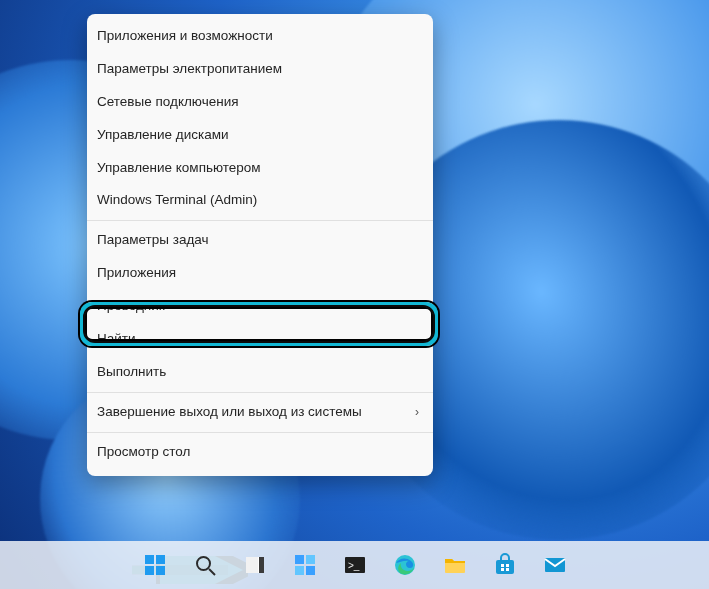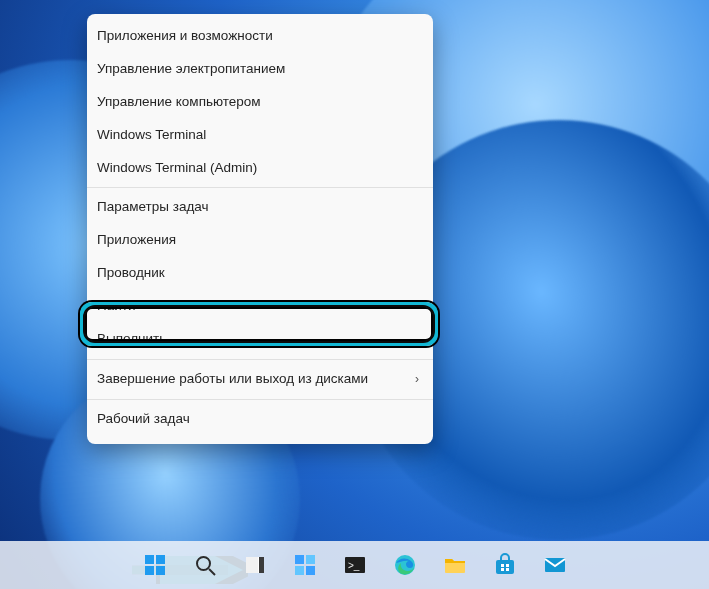--- a/index.html
+++ b/index.html
@@ -82,37 +82,38 @@
 <body>
 
 <div class="desktop">
   <div class="petal p1"></div>
   <div class="petal p2"></div>
   <div class="petal p3"></div>
   <div class="petal p4"></div>
 
   <div class="ctxmenu">
     <div class="item"><span>Приложения и возможности</span></div>
-    <div class="item"><span>Управление электропитанием</span></div>
+    <div class="item"><span>Параметры электропитанием</span></div>
+    <div class="item"><span>Сетевые подключения</span></div>
+    <div class="item"><span>Управление дисками</span></div>
     <div class="item"><span>Управление компьютером</span></div>
-    <div class="item"><span>Windows Terminal</span></div>
     <div class="item"><span>Windows Terminal (Admin)</span></div>
     <div class="sep"></div>
     <div class="item"><span>Параметры задач</span></div>
     <div class="item"><span>Приложения</span></div>
     <div class="item"><span>Проводник</span></div>
     <div class="item"><span>Найти</span></div>
     <div class="item"><span>Выполнить</span></div>
     <div class="sep"></div>
     <div class="item">
-      <span>Завершение работы или выход из дисками</span>
+      <span>Завершение выход или выход из системы</span>
       <span class="chevron">›</span>
     </div>
     <div class="sep"></div>
-    <div class="item"><span>Рабочий задач</span></div>
+    <div class="item"><span>Просмотр стол</span></div>
   </div>
 
   <div class="hl-box"></div>
 
   <div class="arrow-wrap">
     <svg viewBox="0 0 120 28">
       <defs>
         <marker id="ah" markerWidth="12" markerHeight="12" refX="9" refY="6" orient="auto">
           <path d="M0,0 L12,6 L0,12 z" fill="#0f87b5" stroke="#053349" stroke-width="1"></path>
         </marker>

